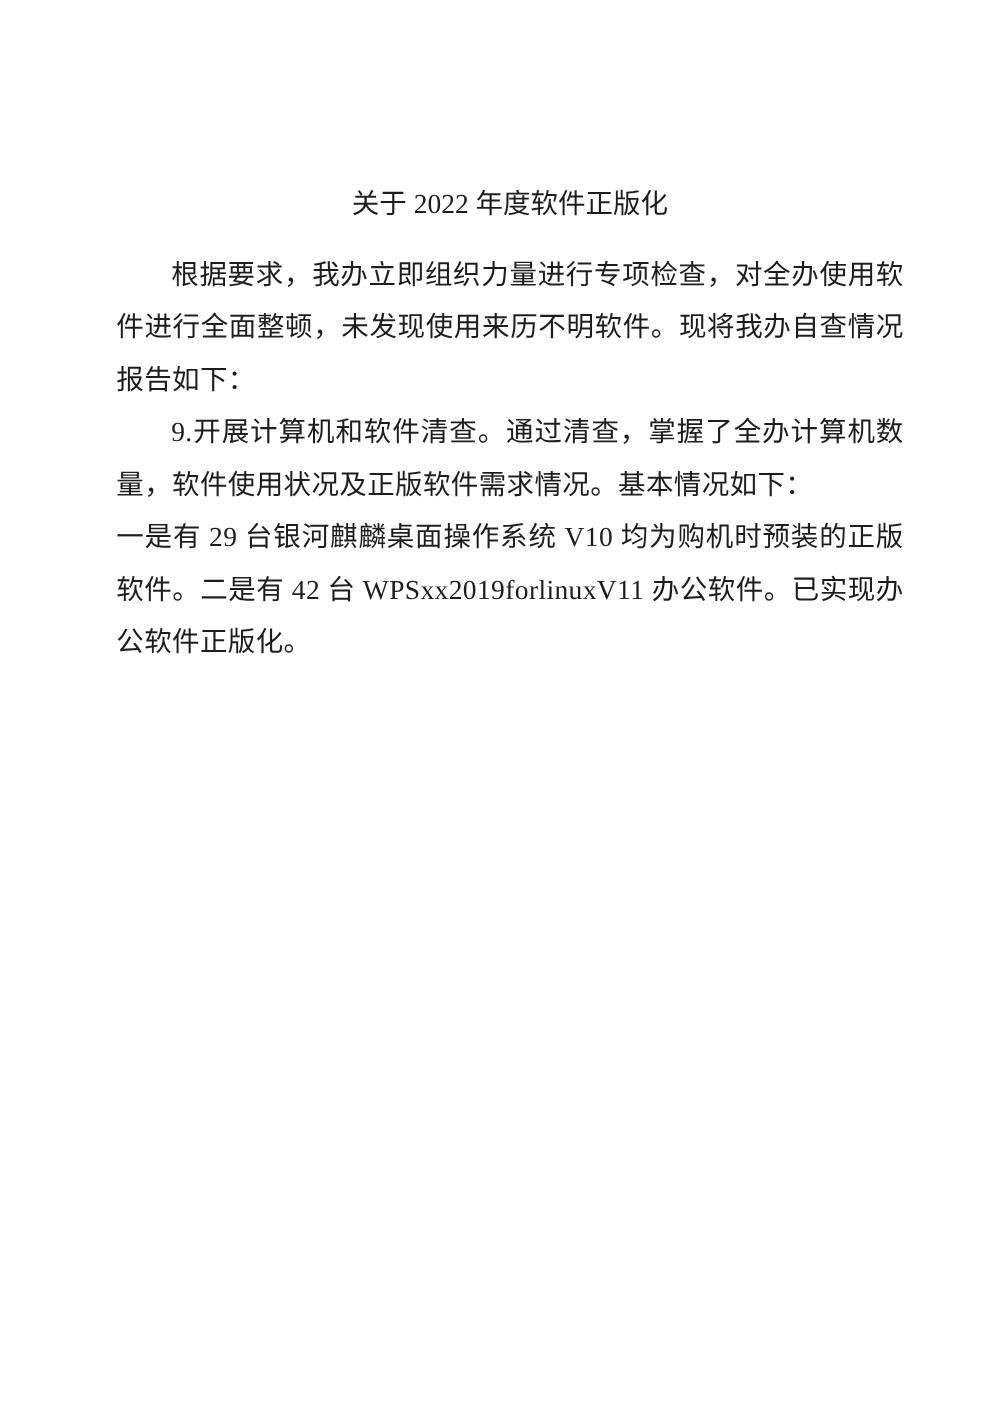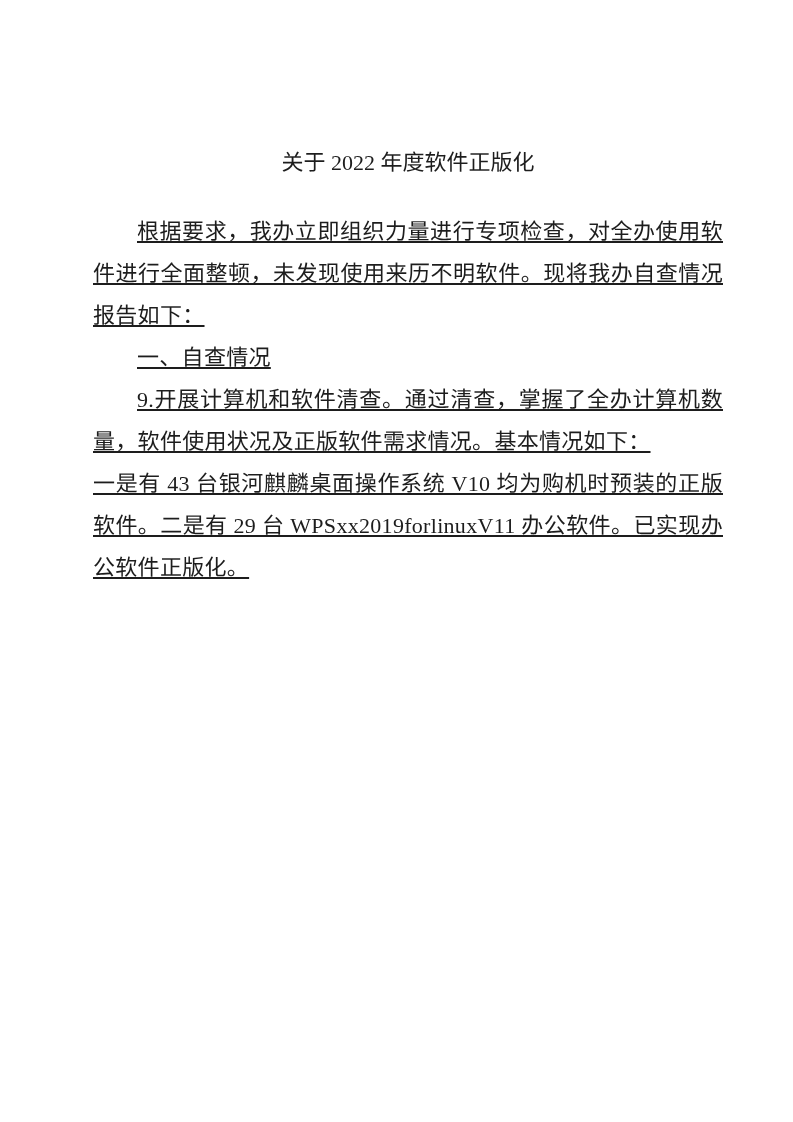--- a/index.html
+++ b/index.html
@@ -23,22 +23,21 @@
   }
   .title-line {
     margin: 0;
     font-weight: normal;
     font-size: 22px;
     line-height: 57px;
     text-align: center;
     white-space: nowrap;
   }
   .doc-body {
-    margin-top: 20px;
-    text-decoration: underline;
+    margin-top: 8px;
   }
   .doc-body p {
     margin: 0;
     font-size: 22px;
     line-height: 42px;
     text-align: justify;
     letter-spacing: 0.3px;
   }
   .doc-body p.indent {
     text-indent: 44px; 
@@ -52,22 +51,21 @@
 
 <div class="page">
   <div class="content">
 
     <h1 class="title-line">关于 2022 年度软件正版化</h1>
 
 
     <div class="doc-body">
       <p class="indent">根据要求，我办立即组织力量进行专项检查，对全办使用软件进行全面整顿，未发现使用来历不明软件。现将我办自查情况报告如下：</p>
 
-      <p class="indent">一、自查情况</p>
 
       <p class="indent">9.开展计算机和软件清查。通过清查，掌握了全办计算机数量，软件使用状况及正版软件需求情况。基本情况如下：</p>
 
-      <p class="no-indent">一是有 43 台银河麒麟桌面操作系统 V10 均为购机时预装的正版软件。二是有 29 台 WPSxx2019forlinuxV11 办公软件。已实现办公软件正版化。</p>
+      <p class="no-indent">一是有 29 台银河麒麟桌面操作系统 V10 均为购机时预装的正版软件。二是有 42 台 WPSxx2019forlinuxV11 办公软件。已实现办公软件正版化。</p>
 
     </div>
 
   </div>
 </div>
 
 </body></html>

